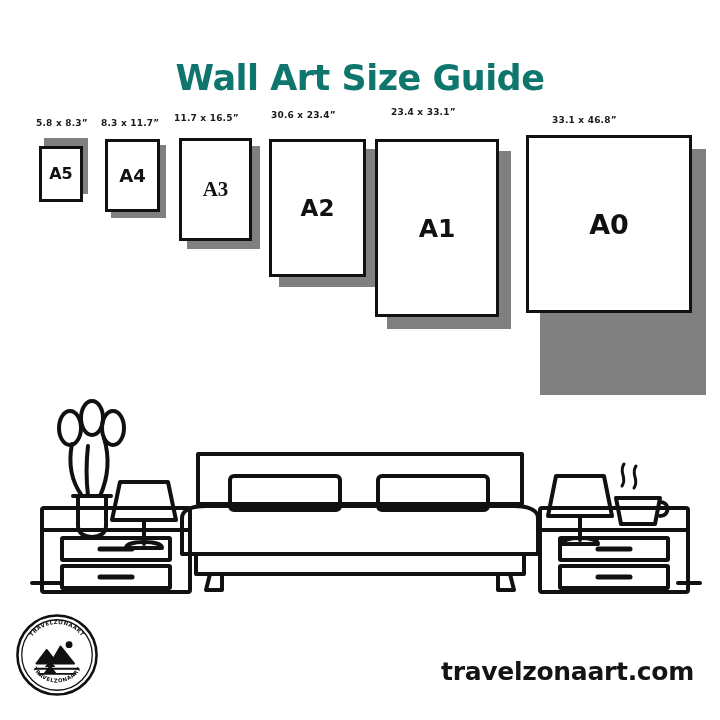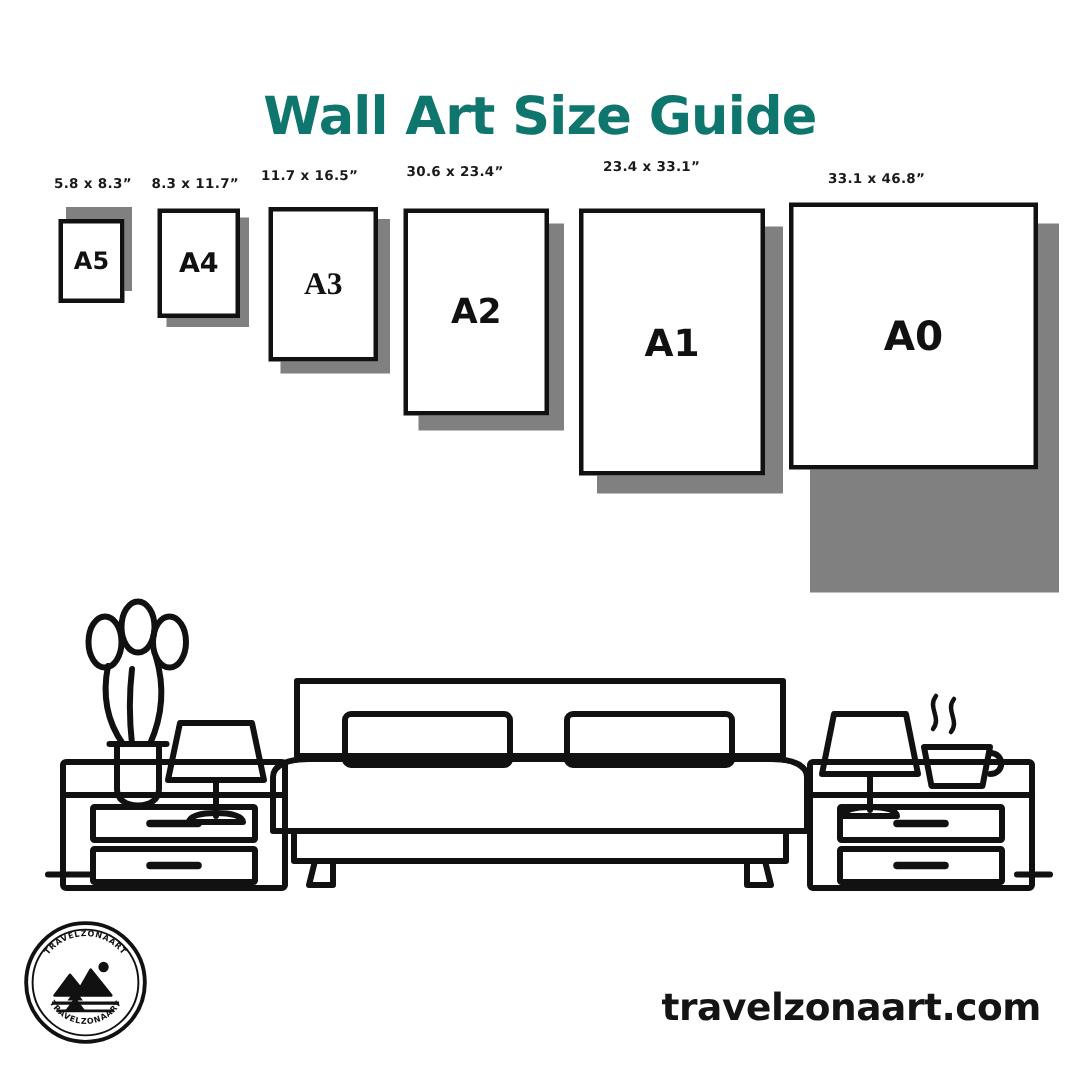--- a/index.html
+++ b/index.html
@@ -132,21 +132,21 @@
   </div>
 
   <div class="frame-group" style="left:263px; top:110px; width:140px; height:180px;">
     <div class="frame-caption" style="left:8px; top:0px;">30.6 x 23.4”</div>
     <div class="frame-shadow" style="left:16px; top:39px; width:97px; height:138px;"></div>
     <div class="frame-box" style="left:6px; top:29px; width:97px; height:138px;">
       <span class="frame-label" style="font-size:23px;">A2</span>
     </div>
   </div>
 
-  <div class="frame-group" style="left:379px; top:107px; width:180px; height:230px;padding-left:40px;">
+  <div class="frame-group" style="left:368px; top:107px; width:180px; height:230px;padding-left:40px;">
     <div class="frame-caption" style="left:23px; top:0px;">23.4 x 33.1”</div>
     <div class="frame-shadow" style="left:19px; top:44px; width:124px; height:178px;"></div>
     <div class="frame-box" style="left:7px; top:32px; width:124px; height:178px;text-align:right;">
       <span class="frame-label" style="font-size:25px;">A1</span>
     </div>
   </div>
 
   <div class="frame-group" style="left:518px; top:103px; width:200px; height:290px;">
     <div class="frame-caption" style="left:34px; top:12px;">33.1 x 46.8”</div>
     <div class="frame-shadow" style="left:22px; top:46px; width:166px; height:246px;"></div>

